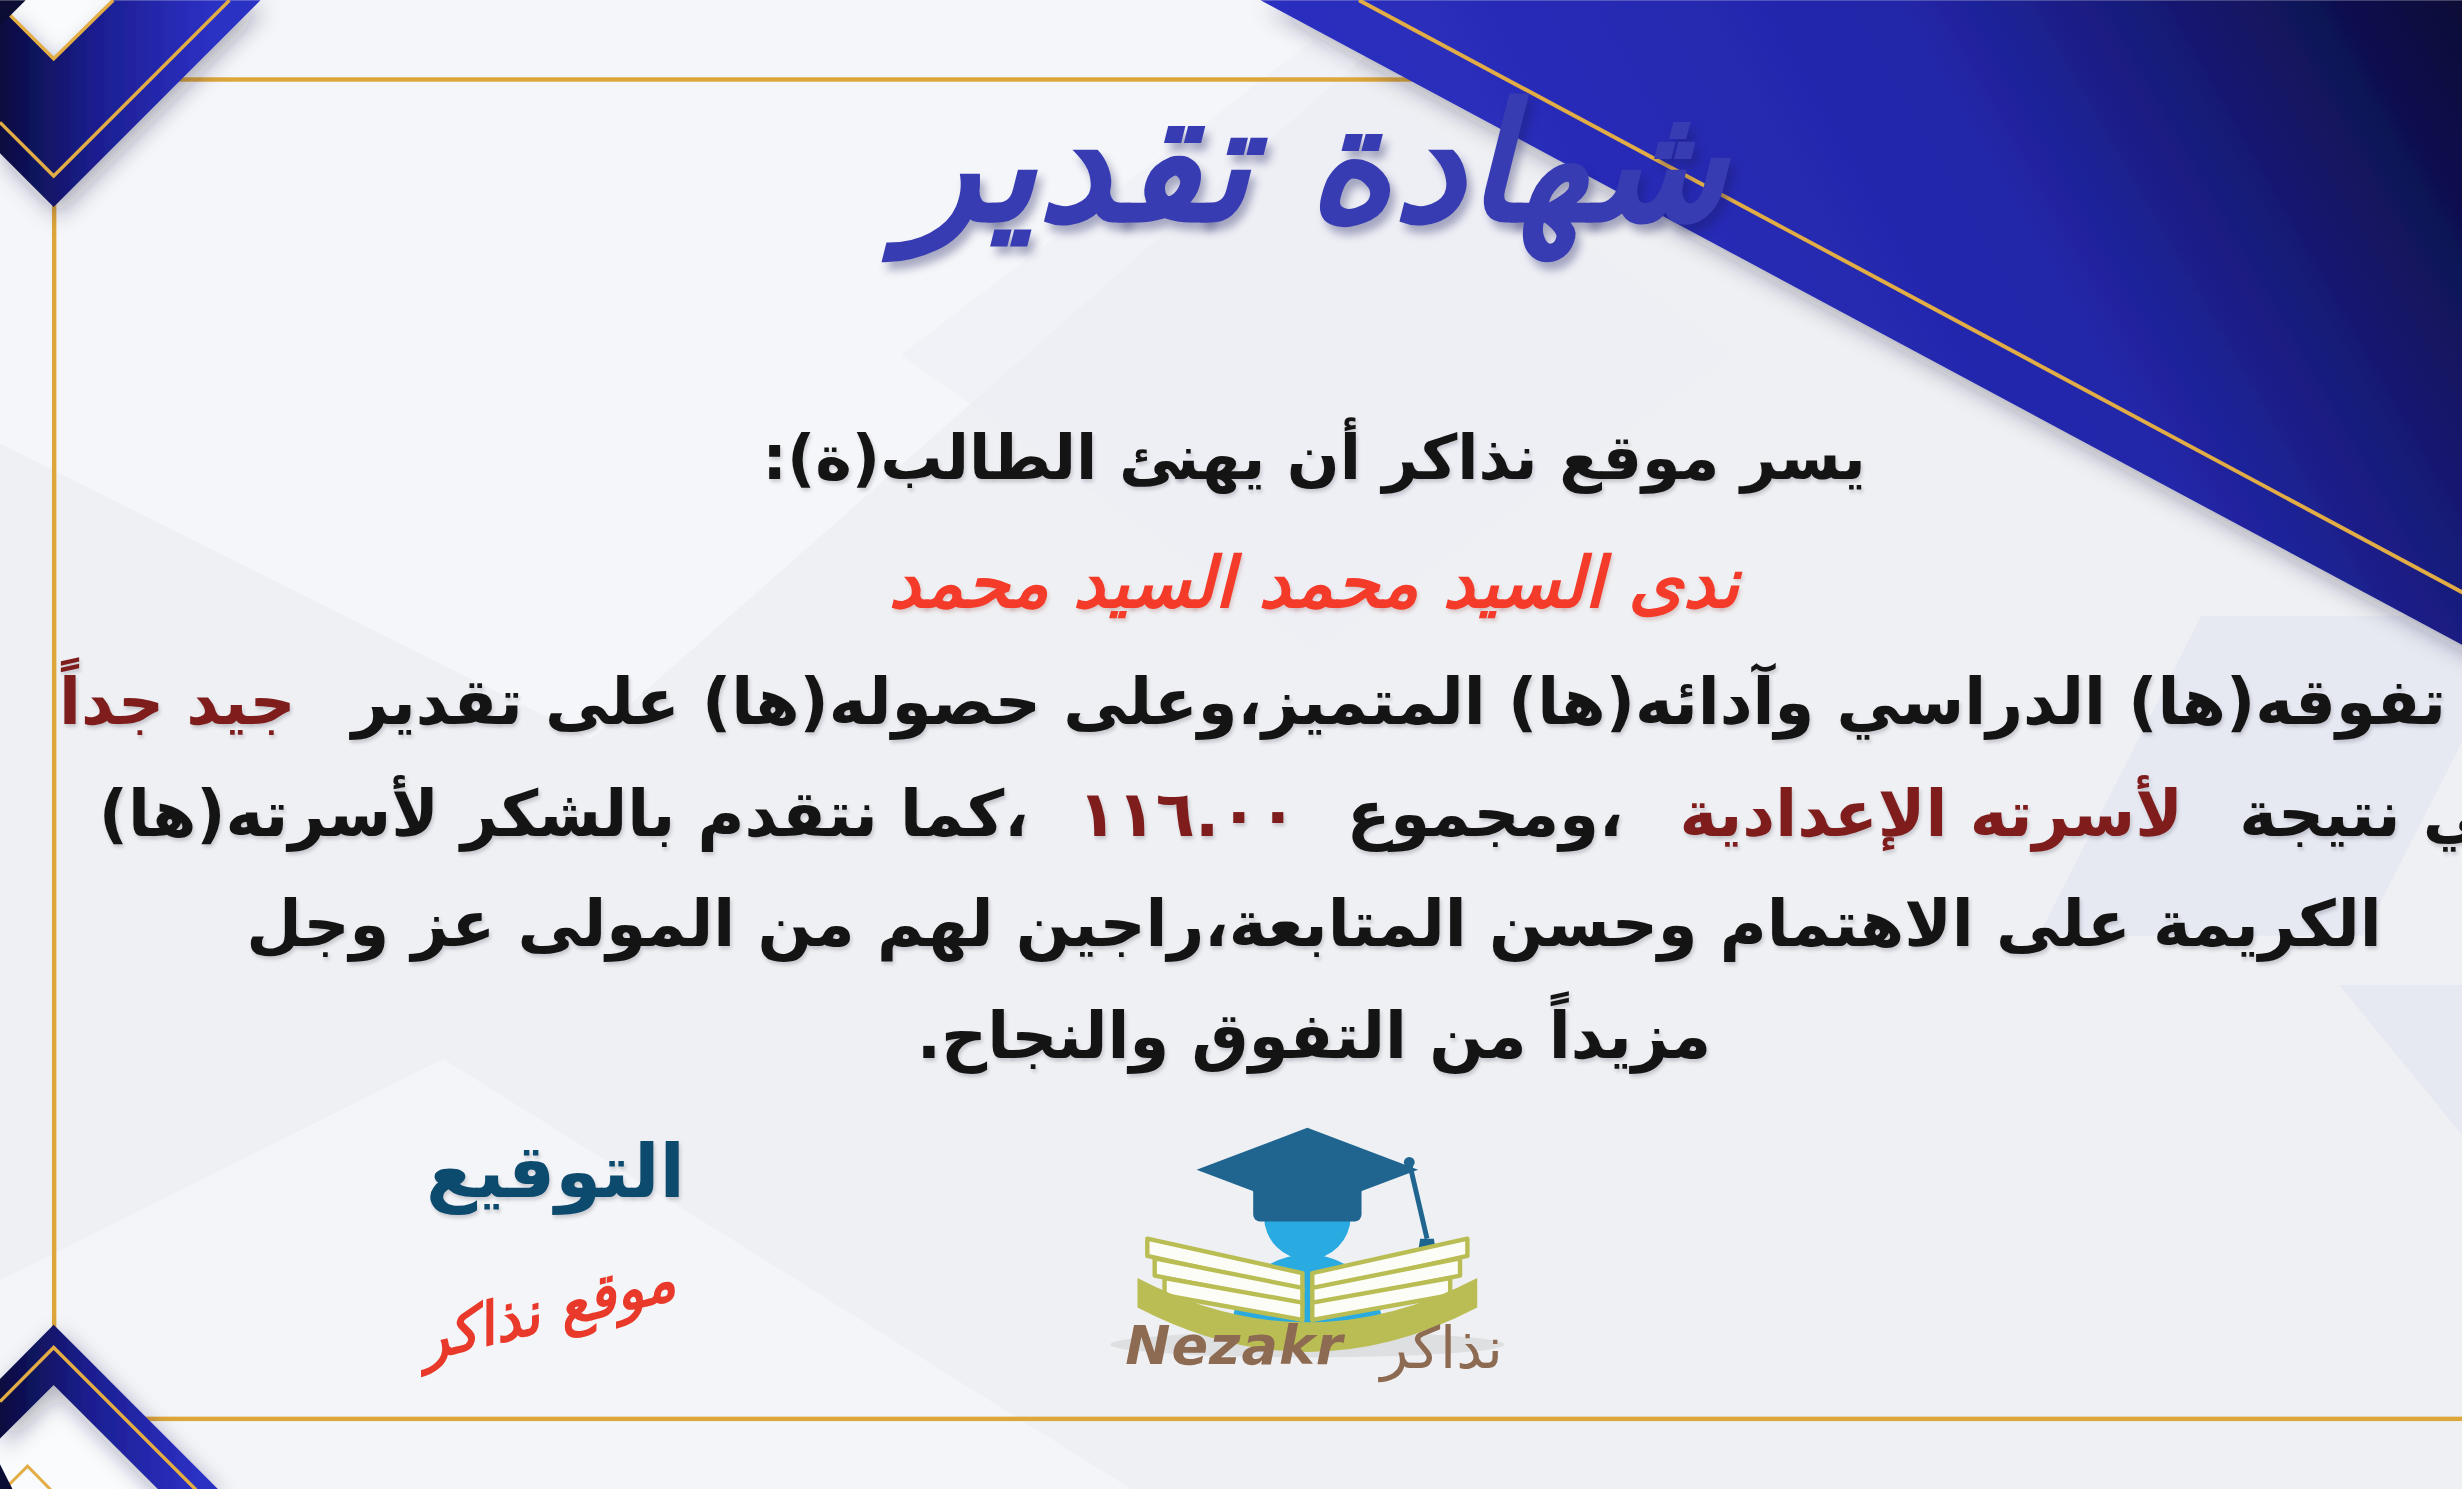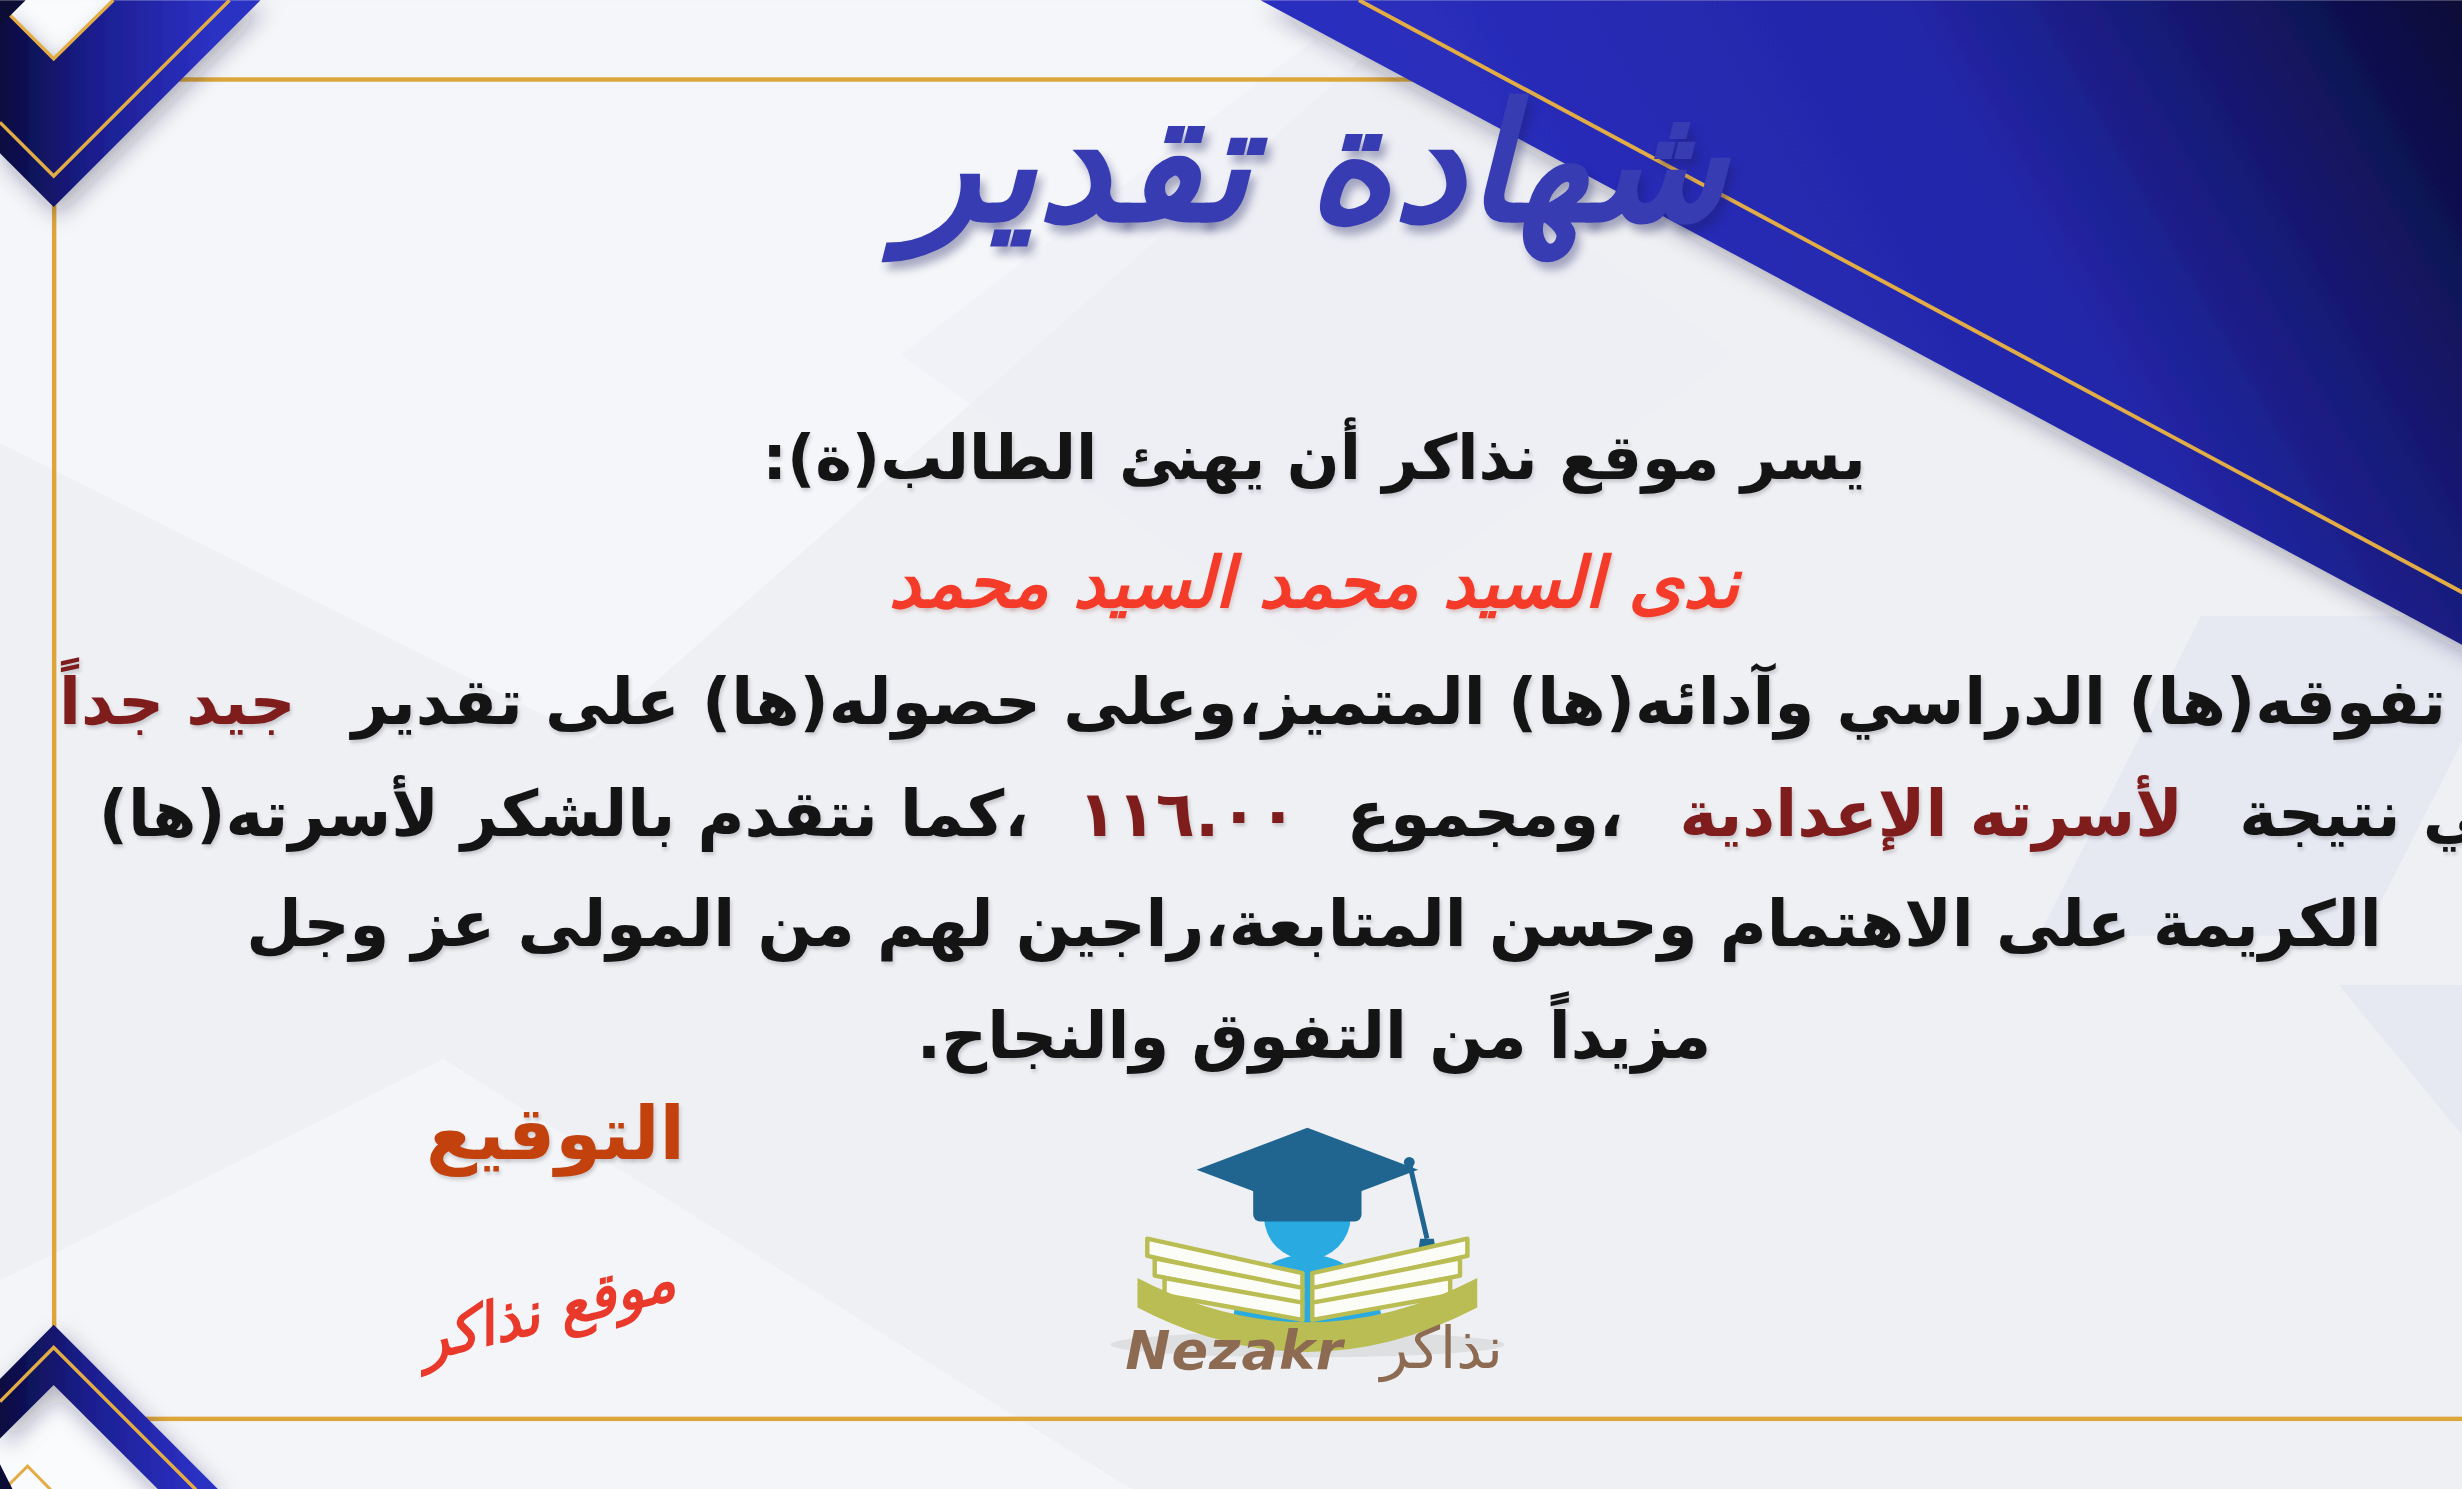--- a/index.html
+++ b/index.html
@@ -22,30 +22,30 @@
   .body-line{color:#141414;text-shadow:1.5px 3px 3.9px rgba(40,40,60,.20);}
   .intro{top:421px;font-size:62px;}
   .student{top:542px;font-size:70px;color:#f43a29;text-shadow:1.5px 3px 3.9px rgba(120,30,20,.18);font-style:italic;}
   .l1{top:665px;font-size:64px;}
   .l2{top:777px;font-size:64px;}
   .l3{top:887px;font-size:64px;}
   .l4{top:999px;font-size:64px;}
   .red{color:#7f1d1d;}
   .gap-wide{margin:0 34px;}
   .gap-mid{margin:0 27px;}
-  .sig-label{left:426px;top:1090px;font-size:74px;color:#c2410c;text-shadow:1.5px 3px 3.9px rgba(40,40,60,.2);text-align:right;}
+  .sig-label{left:426px;top:1128px;font-size:74px;color:#0c4a6e;text-shadow:1.5px 3px 3.9px rgba(40,40,60,.2);text-align:right;}
   .sig-script{
     left:394px;top:1276px;width:305px;text-align:center;
     font-family:"DejaVu Serif",serif;font-style:italic;font-weight:bold;
     font-size:58px;color:#e8392b;
     transform:rotate(-14deg);
   }
   .logo-text-row{
     top:1314px;left:50%;transform:translateX(-50%);
-    display:flex;align-items:flex-end;gap:37px;direction:ltr;z-index:2;position:absolute;
+    display:flex;align-items:flex-start;gap:37px;direction:ltr;z-index:2;position:absolute;
   }
   .logo-latin{font-weight:bold;font-style:italic;font-size:54px;color:#8d6a52;letter-spacing:1px;}
   .logo-arabic{font-weight:normal;font-size:58px;color:#8d6a52;direction:rtl;}
 </style>
 </head>
 <body>
 
 <div id="page">
 
   <svg class="decor" width="2628" height="1490" viewBox="0 0 5337 3025">

